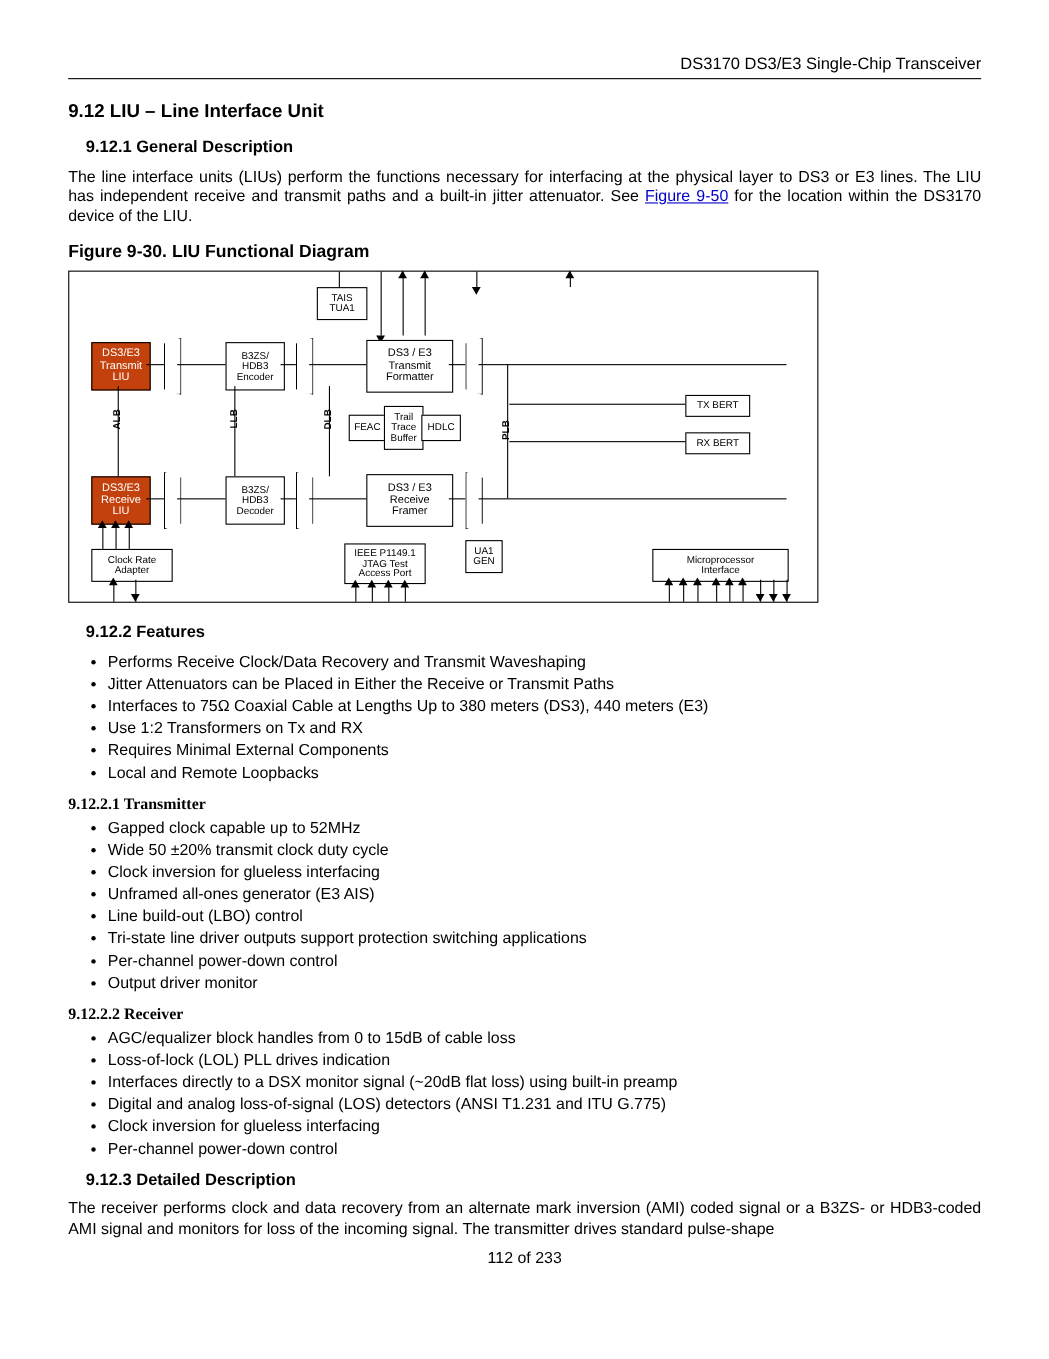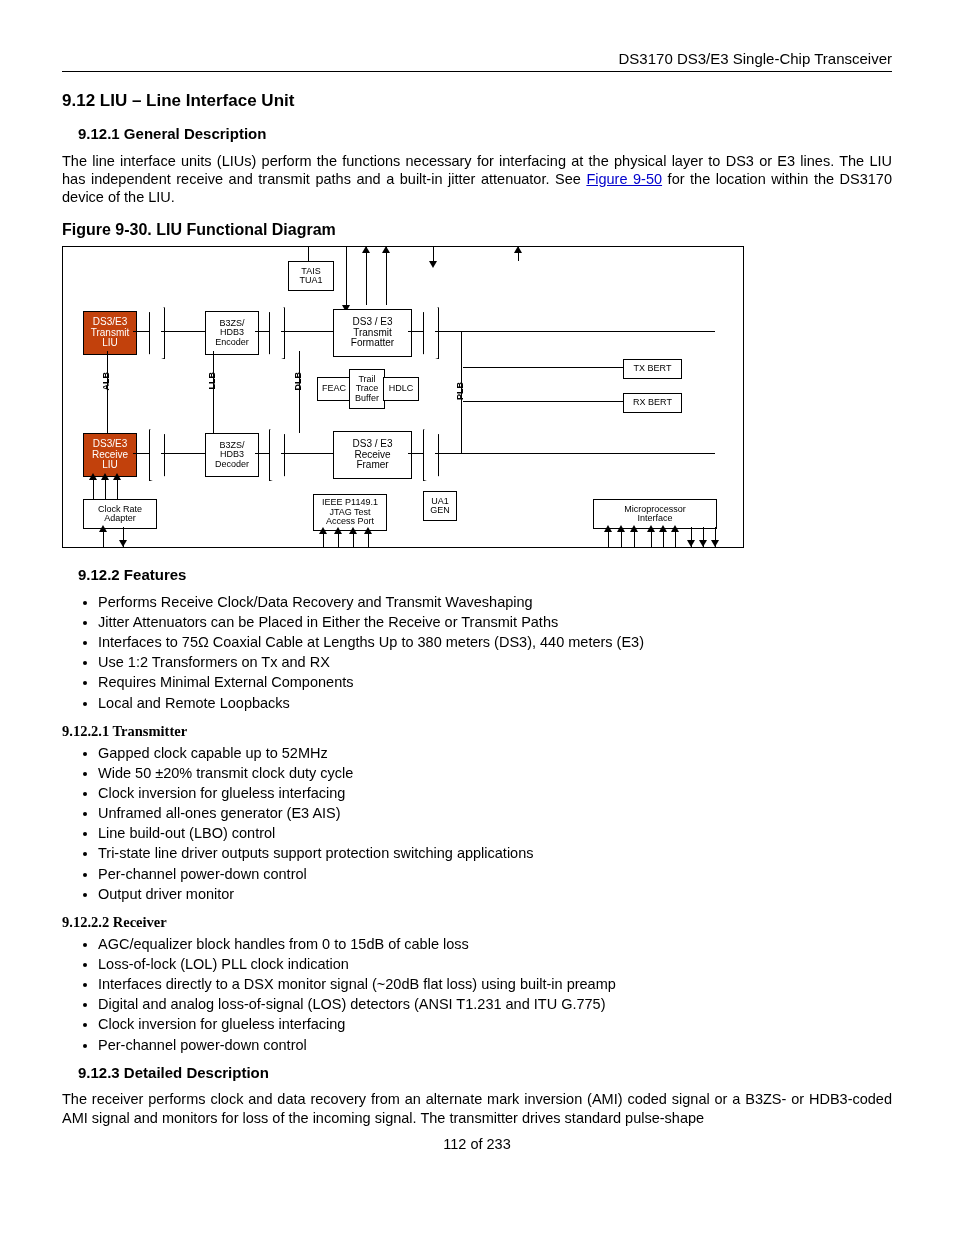--- a/index.html
+++ b/index.html
@@ -273,21 +273,21 @@
   <li>Unframed all-ones generator (E3 AIS)</li>
   <li>Line build-out (LBO) control</li>
   <li>Tri-state line driver outputs support protection switching applications</li>
   <li>Per-channel power-down control</li>
   <li>Output driver monitor</li>
 </ul>
 
 <h4>9.12.2.2   Receiver</h4>
 <ul>
   <li>AGC/equalizer block handles from 0 to 15dB of cable loss</li>
-  <li>Loss-of-lock (LOL) PLL clock indication</li>
+  <li>Loss-of-lock (LOL) PLL drives indication</li>
   <li>Interfaces directly to a DSX monitor signal (~20dB flat loss) using built-in preamp</li>
   <li>Digital and analog loss-of-signal (LOS) detectors (ANSI T1.231 and ITU G.775)</li>
   <li>Clock inversion for glueless interfacing</li>
   <li>Per-channel power-down control</li>
 </ul>
 
 <h3>9.12.3  Detailed Description</h3>
 <p>The receiver performs clock and data recovery from an alternate mark inversion (AMI) coded signal or a B3ZS- or HDB3-coded AMI signal and monitors for loss of the incoming signal. The transmitter drives standard pulse-shape</p>
 
 <div class="footer">112 of 233</div>

